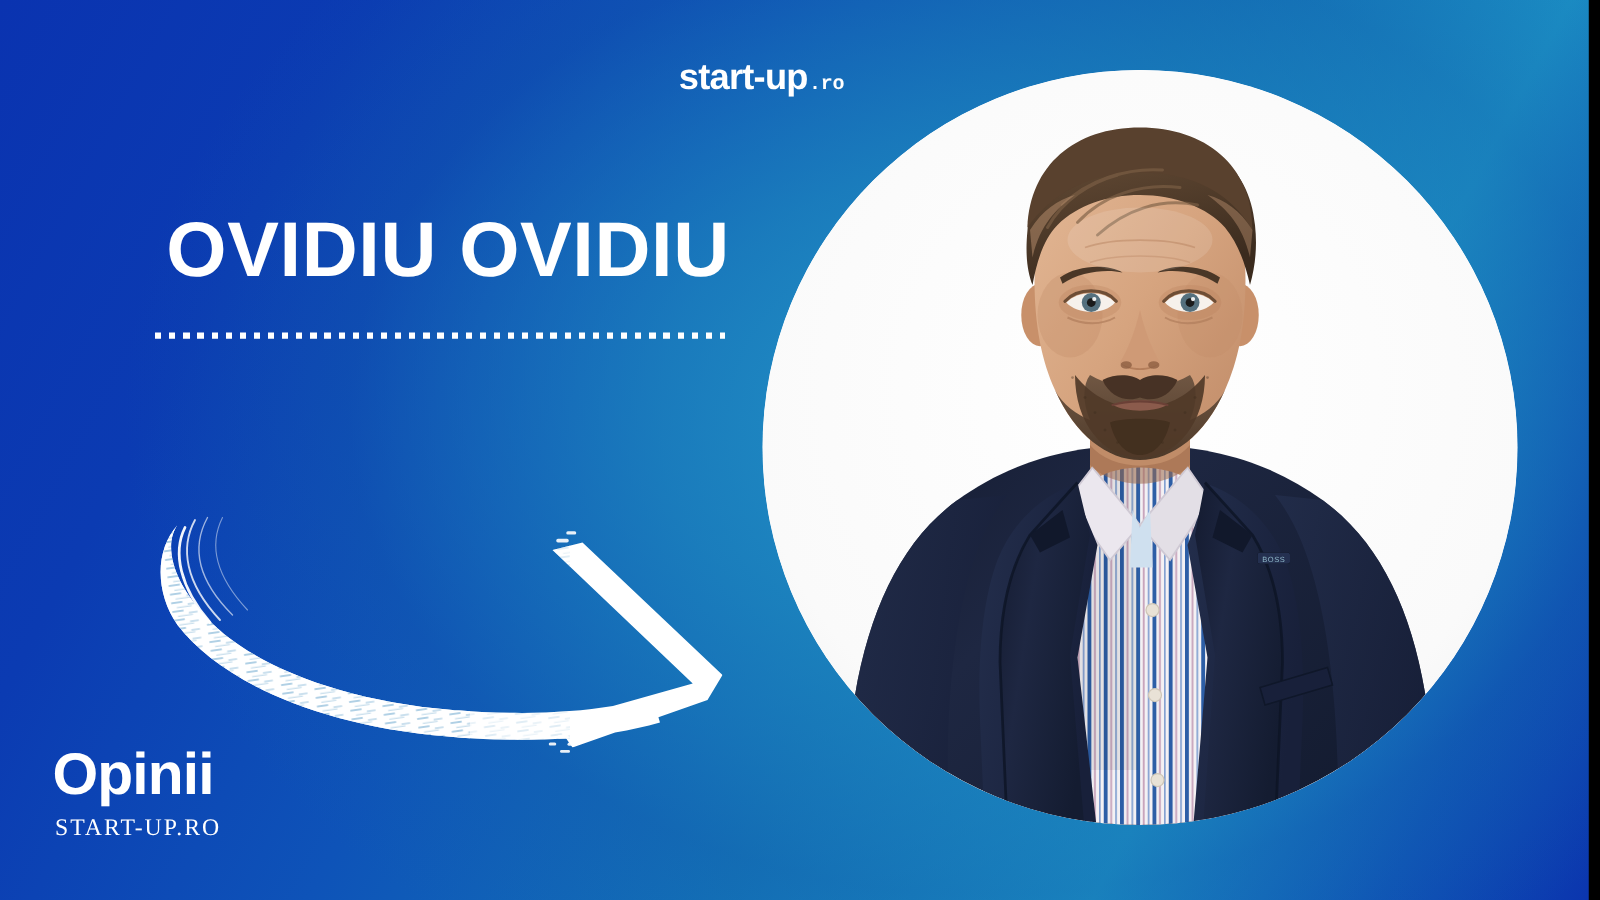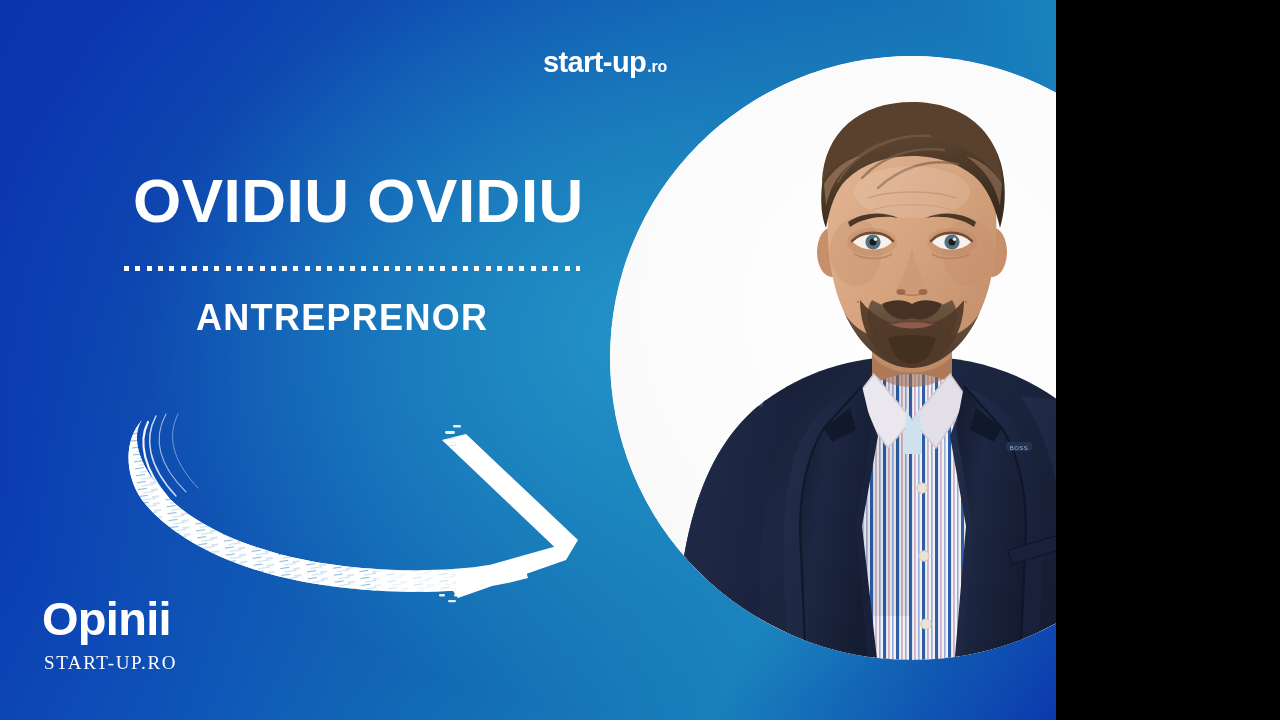--- a/index.html
+++ b/index.html
@@ -2,21 +2,21 @@
 <html><head>
 <meta charset="utf-8">
 <style>
   html, body {
     margin: 0;
     padding: 0;
     background: #000;
   }
   .stage {
     position: relative;
-    width: 1056px;
+    width: 1271px;
     height: 720px;
     overflow: hidden;
     font-family: "Liberation Sans", sans-serif;
     
     background:
       radial-gradient(ellipse 820px 620px at 62% 46%, rgba(36,150,200,0.95) 0%, rgba(30,135,190,0.72) 32%, rgba(20,95,170,0.30) 62%, rgba(10,55,160,0.0) 84%),
       linear-gradient(118deg, #0a33b0 0%, #0b3bb2 18%, #0e53b8 38%, #1372b8 58%, #1b8ec4 76%, #0f55b6 90%, #0b35ae 100%);
   }
 
   
@@ -34,20 +34,21 @@
     font-weight: bold;
     letter-spacing: -0.6px;
     line-height: 1;
   }
   .brand-top .tld {
     font-size: 16px;
     font-weight: bold;
     letter-spacing: -0.2px;
     line-height: 1;
     margin-left: 1px;
+    font-family: Liberation Mono, monospace;
   }
 
   
   .person-name {
     position: absolute;
     left: 133px;
     top: 170px;
     color: #ffffff;
     font-size: 62px;
     font-weight: bold;
@@ -134,21 +135,20 @@
 
   <div class="brand-top">
     <span class="word">start-up</span>
     <span class="tld">.ro</span>
   </div>
 
   <div class="person-name">OVIDIU OVIDIU</div>
 
   <div class="divider"></div>
 
-  <div class="person-role">ANTREPRENOR</div>
 
   <div class="arrow-wrap">
     <svg viewBox="0 0 470 200" xmlns="http://www.w3.org/2000/svg" aria-hidden="true">
       <defs>
         <clipPath id="brushclip">
 
           <path d="M16,8
                    C 6,22 10,48 34,76
                    C 66,116 140,148 236,156
                    C 300,161 352,158 396,146

